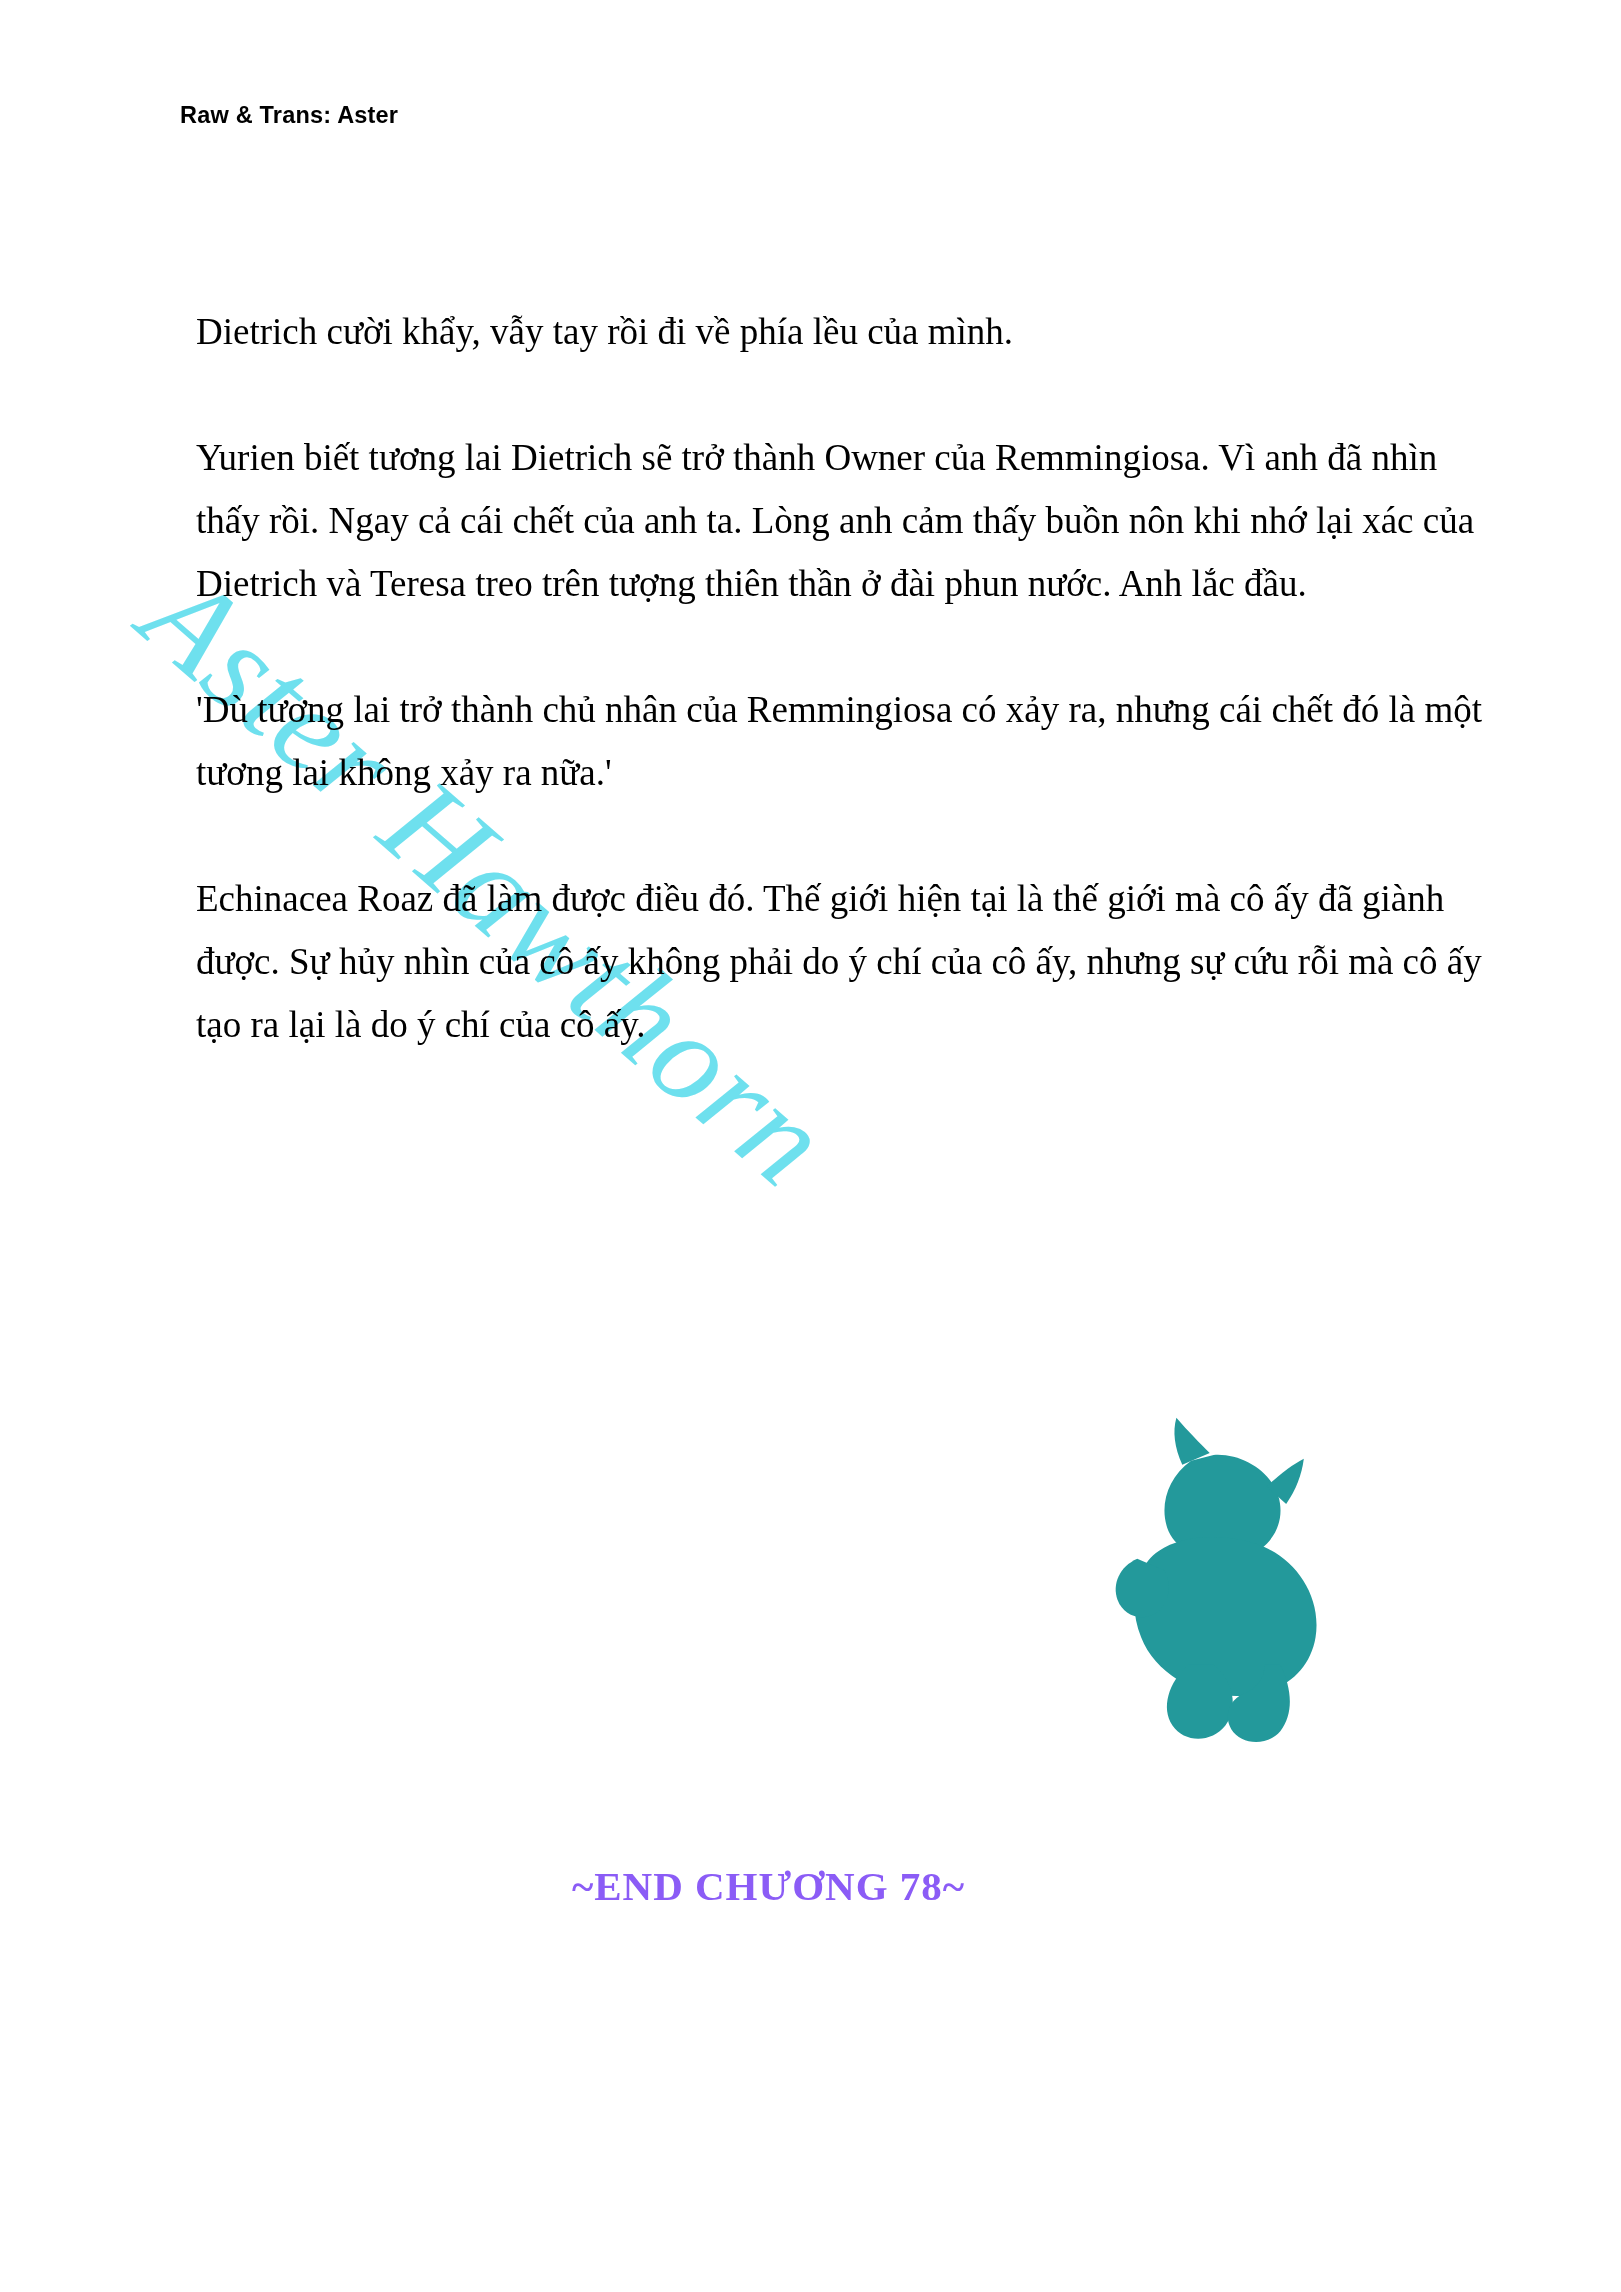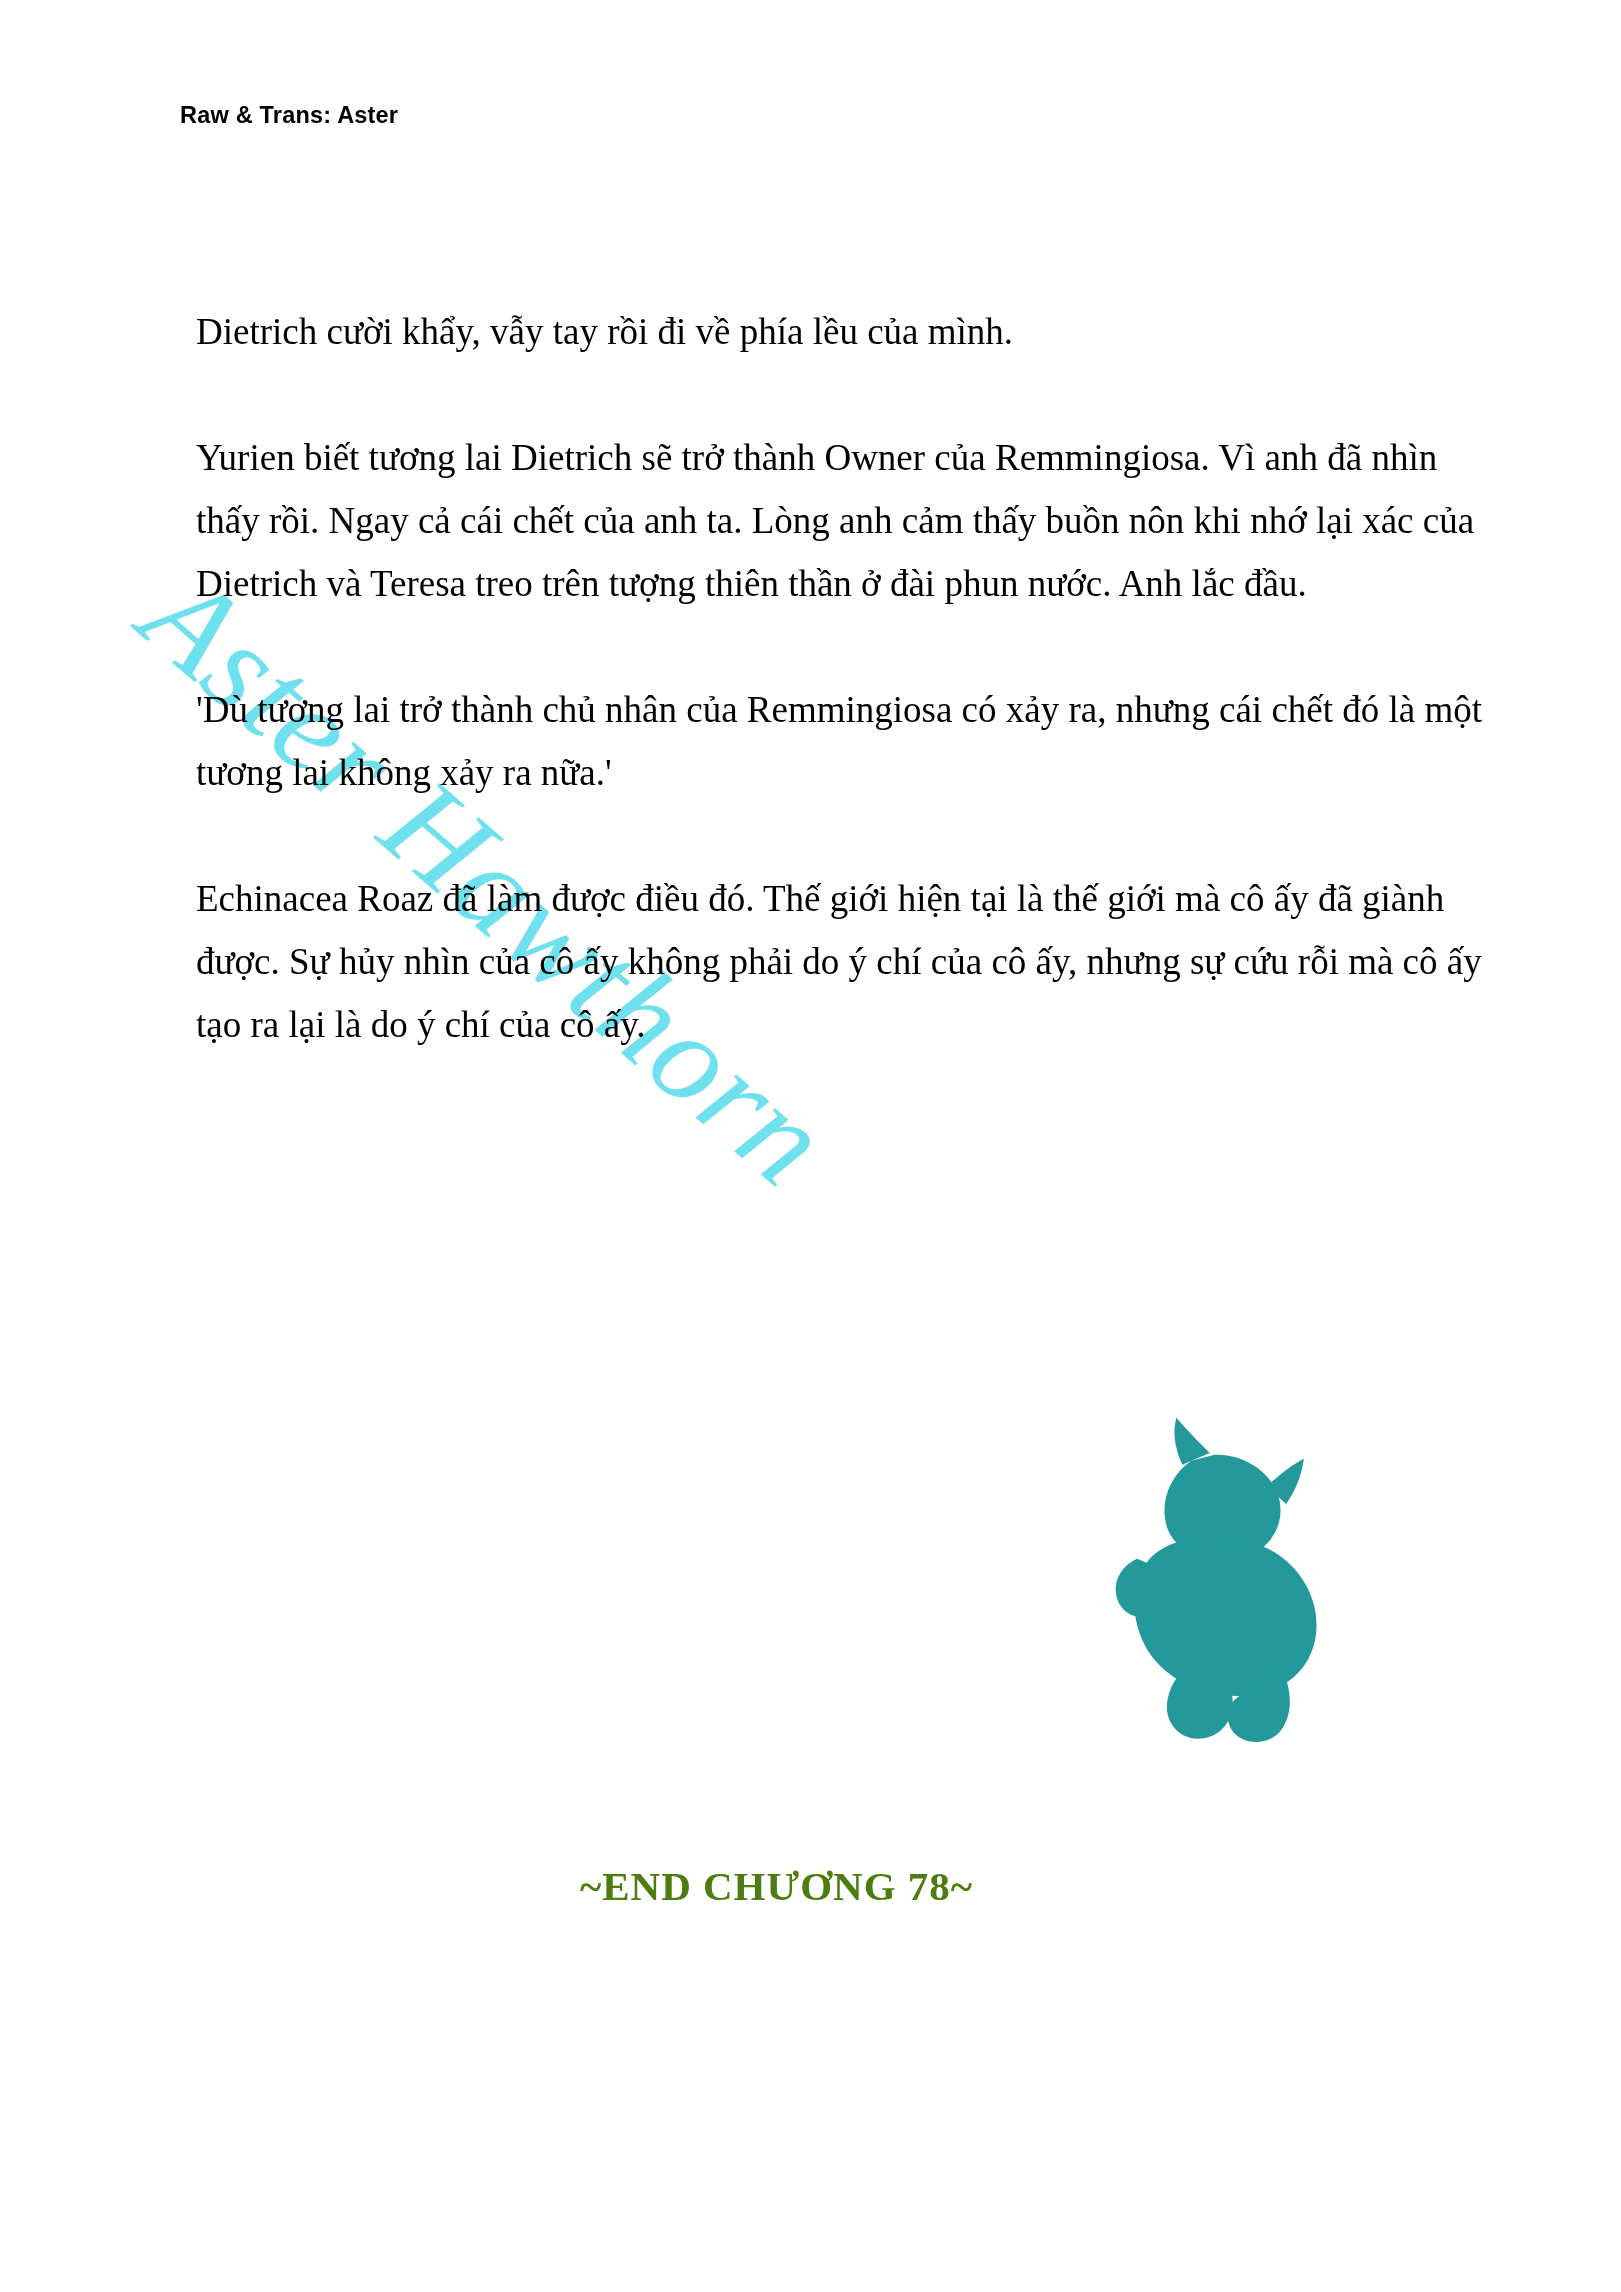--- a/index.html
+++ b/index.html
@@ -74,29 +74,29 @@
   .para {
     margin: 0 0 63px 0;
   }
   .para:last-child {
     margin-bottom: 0;
   }
 
   
   .chapter-end {
     position: absolute;
-    left: 208px;
+    left: 200px;
     top: 1862px;
     width: 1137px;
     text-align: center;
     font-family: "Liberation Serif", serif;
     font-weight: bold;
     font-size: 41px;
     letter-spacing: 1px;
-    color: #4d7c0f;
+    color: #8b5cf6;
   }
 </style>
 </head>
 <body>
 
 <div class="page">
 
   <div class="watermark-layer">
     <div class="watermark-text">Aster Hawthorn</div>
 

